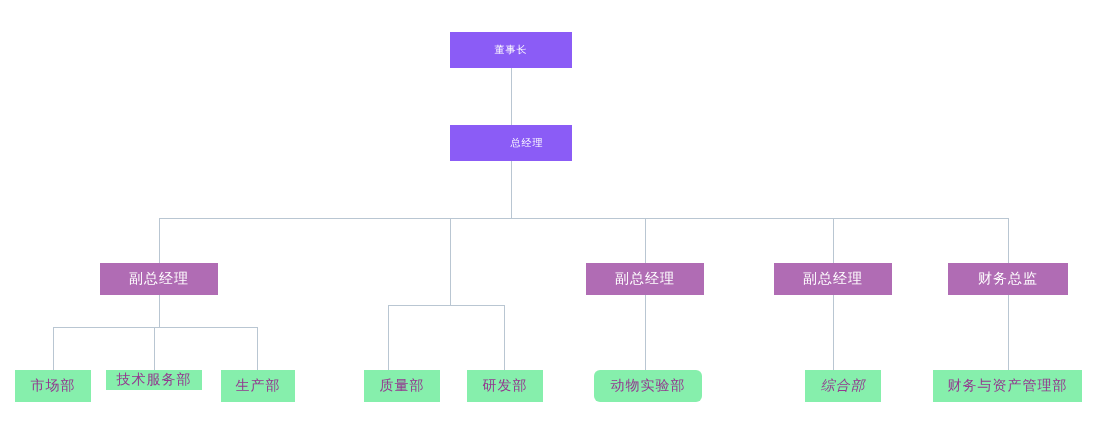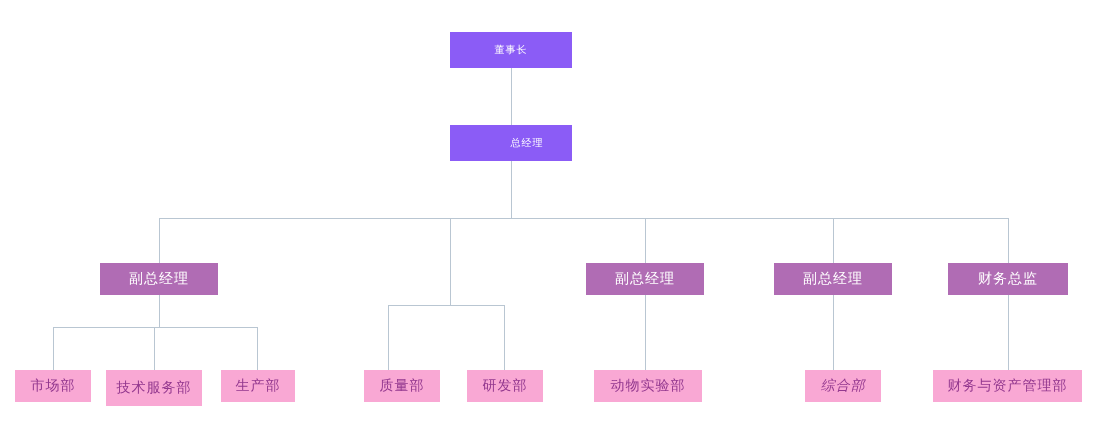--- a/index.html
+++ b/index.html
@@ -30,21 +30,21 @@
     background:#8b5cf6;
     color:#ffffff;
     font-size:10px;
   }
   .node.manager{
     background:#b06cb4;
     color:#ffffff;
     font-size:14px;
   }
   .node.dept{
-    background:#f9a8d4;
+    background:#86efac;
     color:#93388f;
     font-size:14px;
   }
 </style>
 </head>
 <body>
 
 <div id="chart">
 
   <div class="line v" style="left:511px;top:68px;height:57px;"></div>
@@ -82,27 +82,27 @@
   <div class="node manager" style="left:100px;top:263px;width:118px;height:32px;">副总经理</div>
 
   <div class="node manager" style="left:586px;top:263px;width:118px;height:32px;">副总经理</div>
 
   <div class="node manager" style="left:774px;top:263px;width:118px;height:32px;">副总经理</div>
 
   <div class="node manager" style="left:948px;top:263px;width:120px;height:32px;">财务总监</div>
 
   <div class="node dept" style="left:15px;top:370px;width:76px;height:32px;">市场部</div>
 
-  <div class="node dept" style="left:106px;top:370px;width:96px;height:36px;">技术服务部</div>
+  <div class="node dept" style="left:106px;top:370px;width:96px;height:20px;">技术服务部</div>
 
   <div class="node dept" style="left:221px;top:370px;width:74px;height:32px;text-align:right;">生产部</div>
 
   <div class="node dept" style="left:364px;top:370px;width:76px;height:32px;">质量部</div>
 
   <div class="node dept" style="left:467px;top:370px;width:76px;height:32px;text-align:center;">研发部</div>
 
-  <div class="node dept" style="left:594px;top:370px;width:108px;height:32px;">动物实验部</div>
+  <div class="node dept" style="left:594px;top:370px;width:108px;height:32px;border-radius:6px;">动物实验部</div>
 
   <div class="node dept" style="left:805px;top:370px;width:76px;height:32px;font-style:italic;">综合部</div>
 
   <div class="node dept" style="left:933px;top:370px;width:149px;height:32px;">财务与资产管理部</div>
 
 </div>
 
 </body></html>

